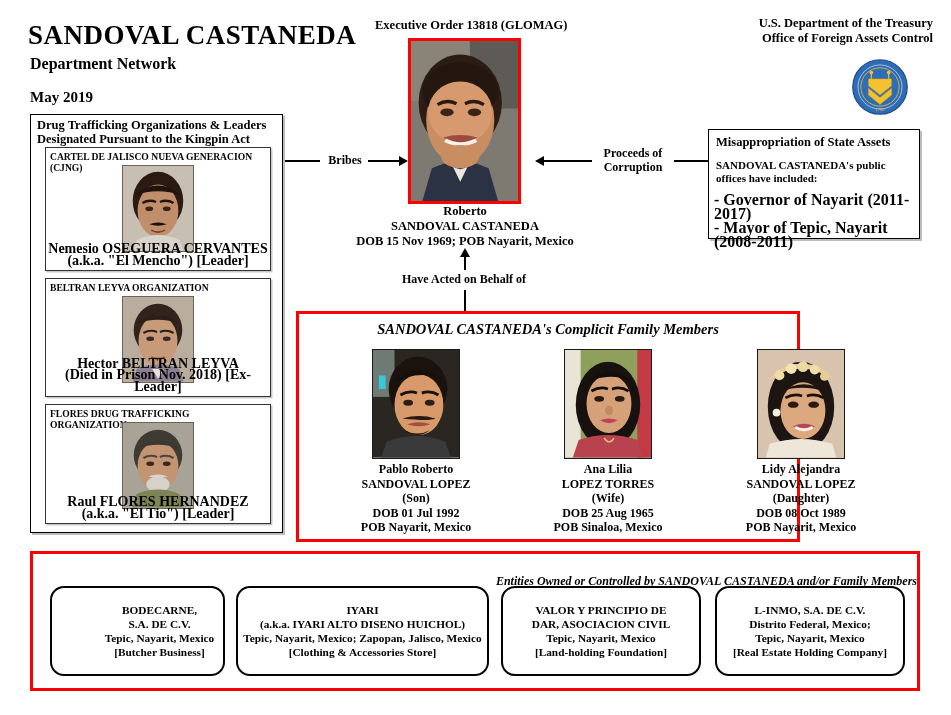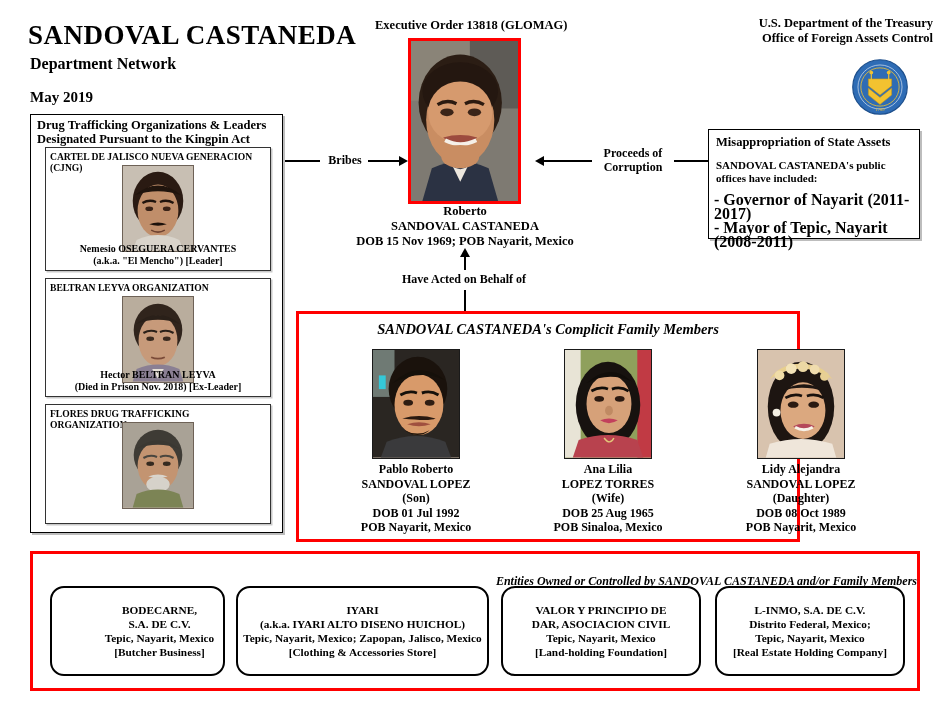--- a/index.html
+++ b/index.html
@@ -75,21 +75,21 @@
     position:absolute;left:4px;top:3px;right:4px;
     font-size:9.6px;font-weight:bold;line-height:11px;
   }
   .dto-card .ph{
     position:absolute;left:50%;transform:translateX(-50%);top:17px;
     width:72px;height:87px;background:#c9b8a6;overflow:hidden;
     border:1px solid #6e6257;box-sizing:border-box;
   }
   .dto-card .nm{
     position:absolute;left:2px;right:2px;bottom:4px;
-    text-align:center;font-size:10px;font-weight:bold;line-height:11.5px;
+    text-align:center;font-size:14px;font-weight:bold;line-height:11.5px;
   }
 
   
   .misapp{
     position:absolute;left:708px;top:129px;width:212px;height:110px;
     border:1.6px solid #000;box-sizing:border-box;background:#fff;
     box-shadow:2px 2px 0 #bdbdbd;
   }
   .misapp .h{
     position:absolute;left:7px;top:5px;right:5px;
@@ -276,20 +276,24 @@
           <ellipse cx="36" cy="44" rx="21" ry="25" fill="#c39471"></ellipse>
           <path d="M13 27 q23 -18 46 0 q-23 -9 -46 0 z" fill="#3b3832"></path>
           <ellipse cx="28" cy="42" rx="4" ry="2.3" fill="#352a20"></ellipse>
           <ellipse cx="45" cy="42" rx="4" ry="2.3" fill="#352a20"></ellipse>
           <path d="M21 36 q7 -4 14 -1" stroke="#4a463f" stroke-width="2.2" fill="none"></path>
           <path d="M38 35 q7 -3 14 1" stroke="#4a463f" stroke-width="2.2" fill="none"></path>
           <path d="M26 55 q10 -4 20 0 q-10 3 -20 0 z" fill="#d9d5cd"></path>
           <ellipse cx="36" cy="63" rx="12" ry="8" fill="#d6d2ca"></ellipse>
           <path d="M14 73 q22 -9 44 0 l4 14 h-52 z" fill="#7c8455"></path>
         </svg>
+      </div>
+      <div class="nm">
+        <div>Raul FLORES HERNANDEZ</div>
+        <div>(a.k.a. "El Tio") [Leader]</div>
       </div>
     </div>
   </div>
 
   <div class="misapp">
     <div class="h">Misappropriation of State Assets</div>
     <div class="b1">
       <div>SANDOVAL CASTANEDA's public</div>
       <div>offices have included:</div>
     </div>

